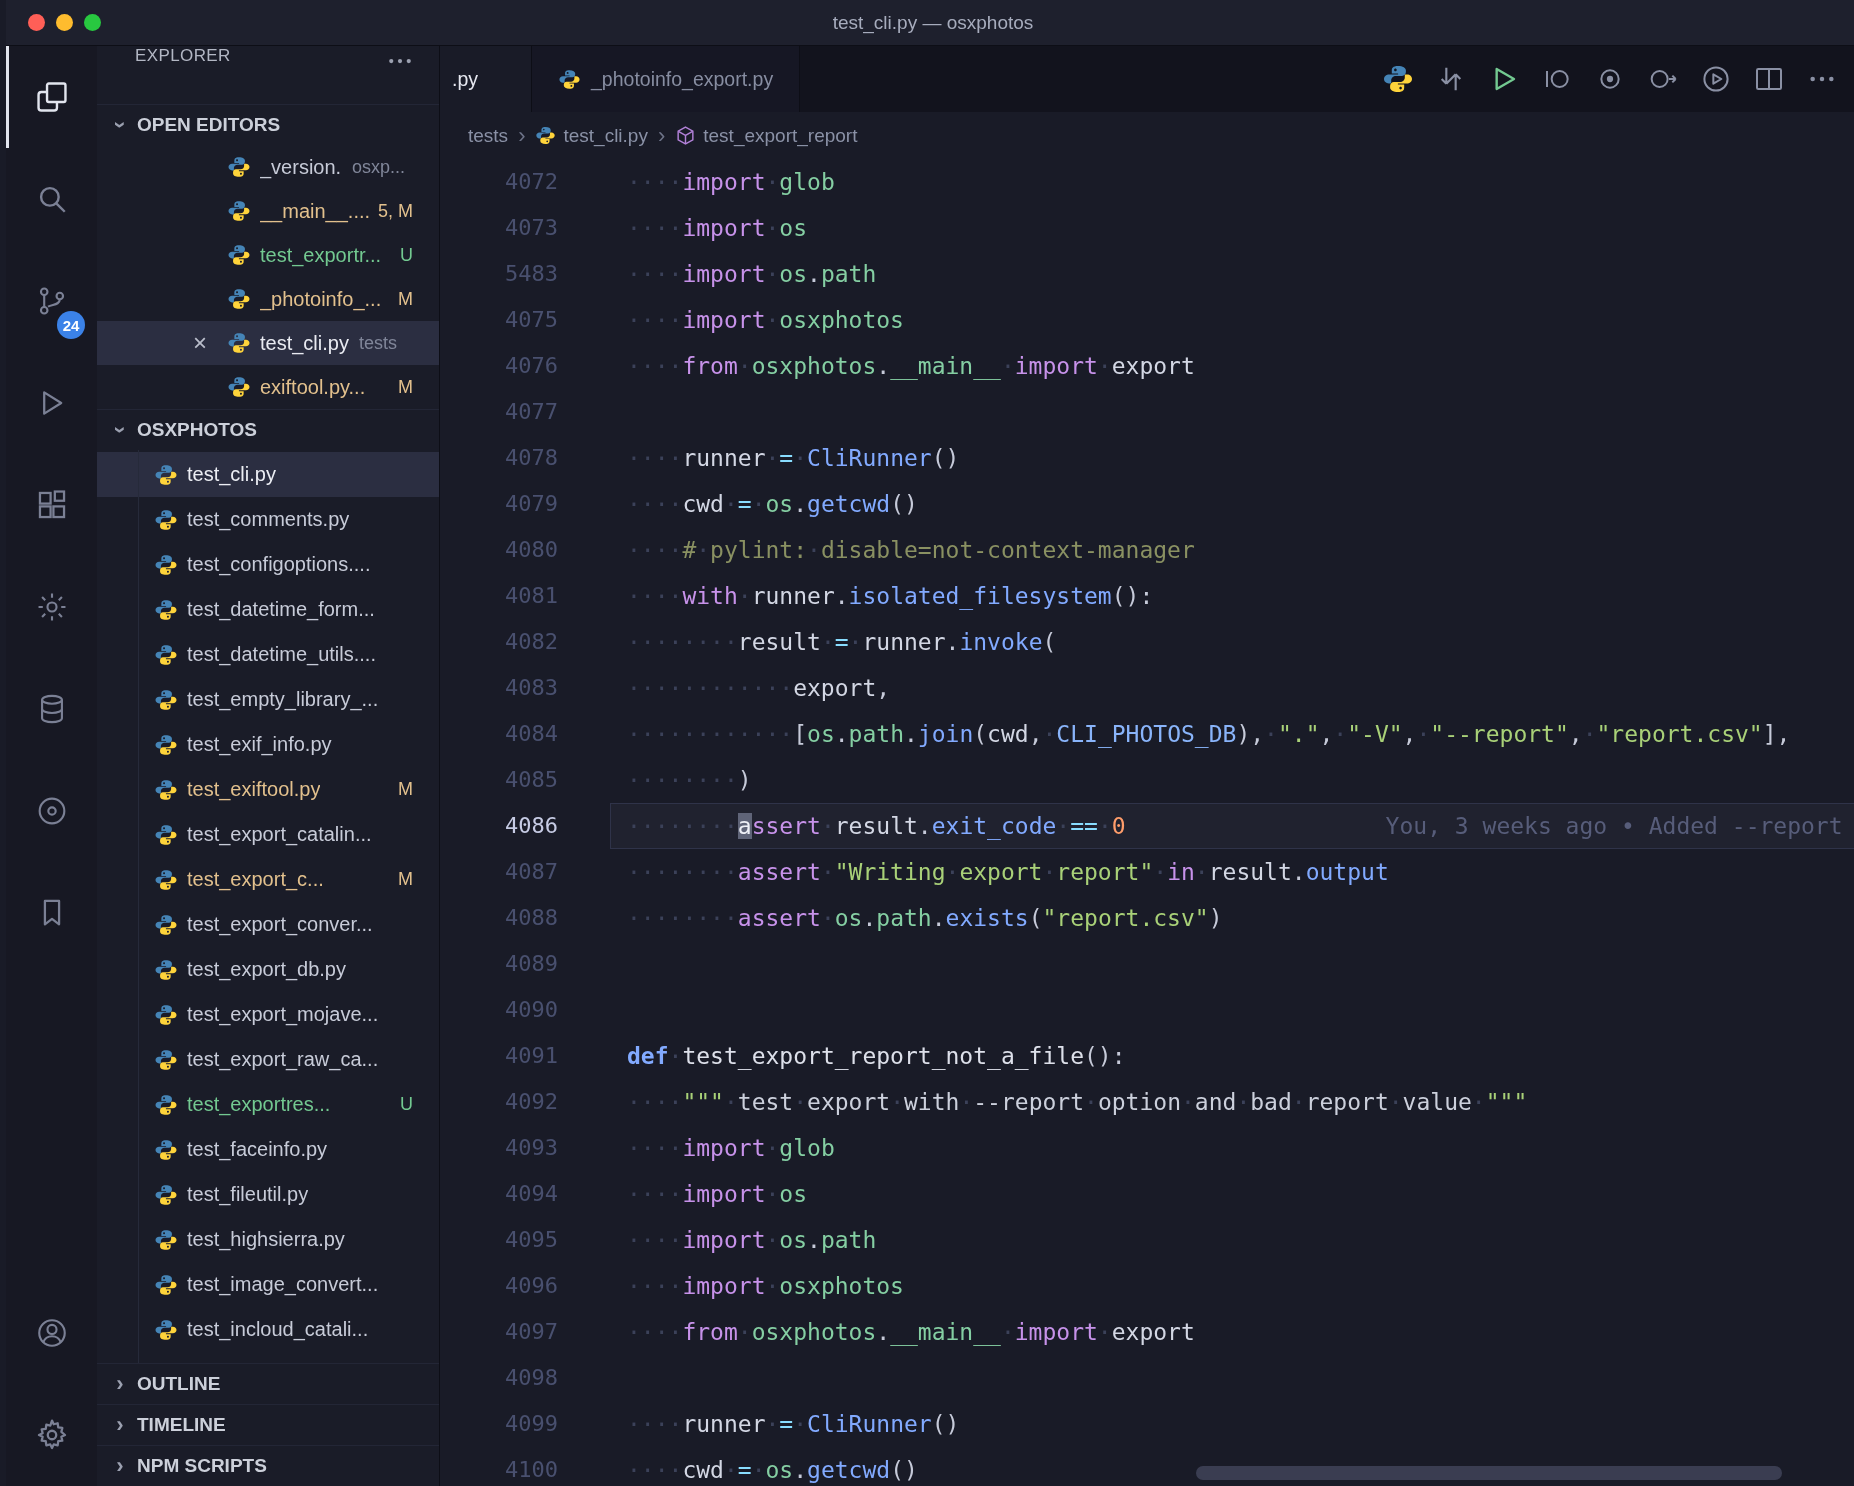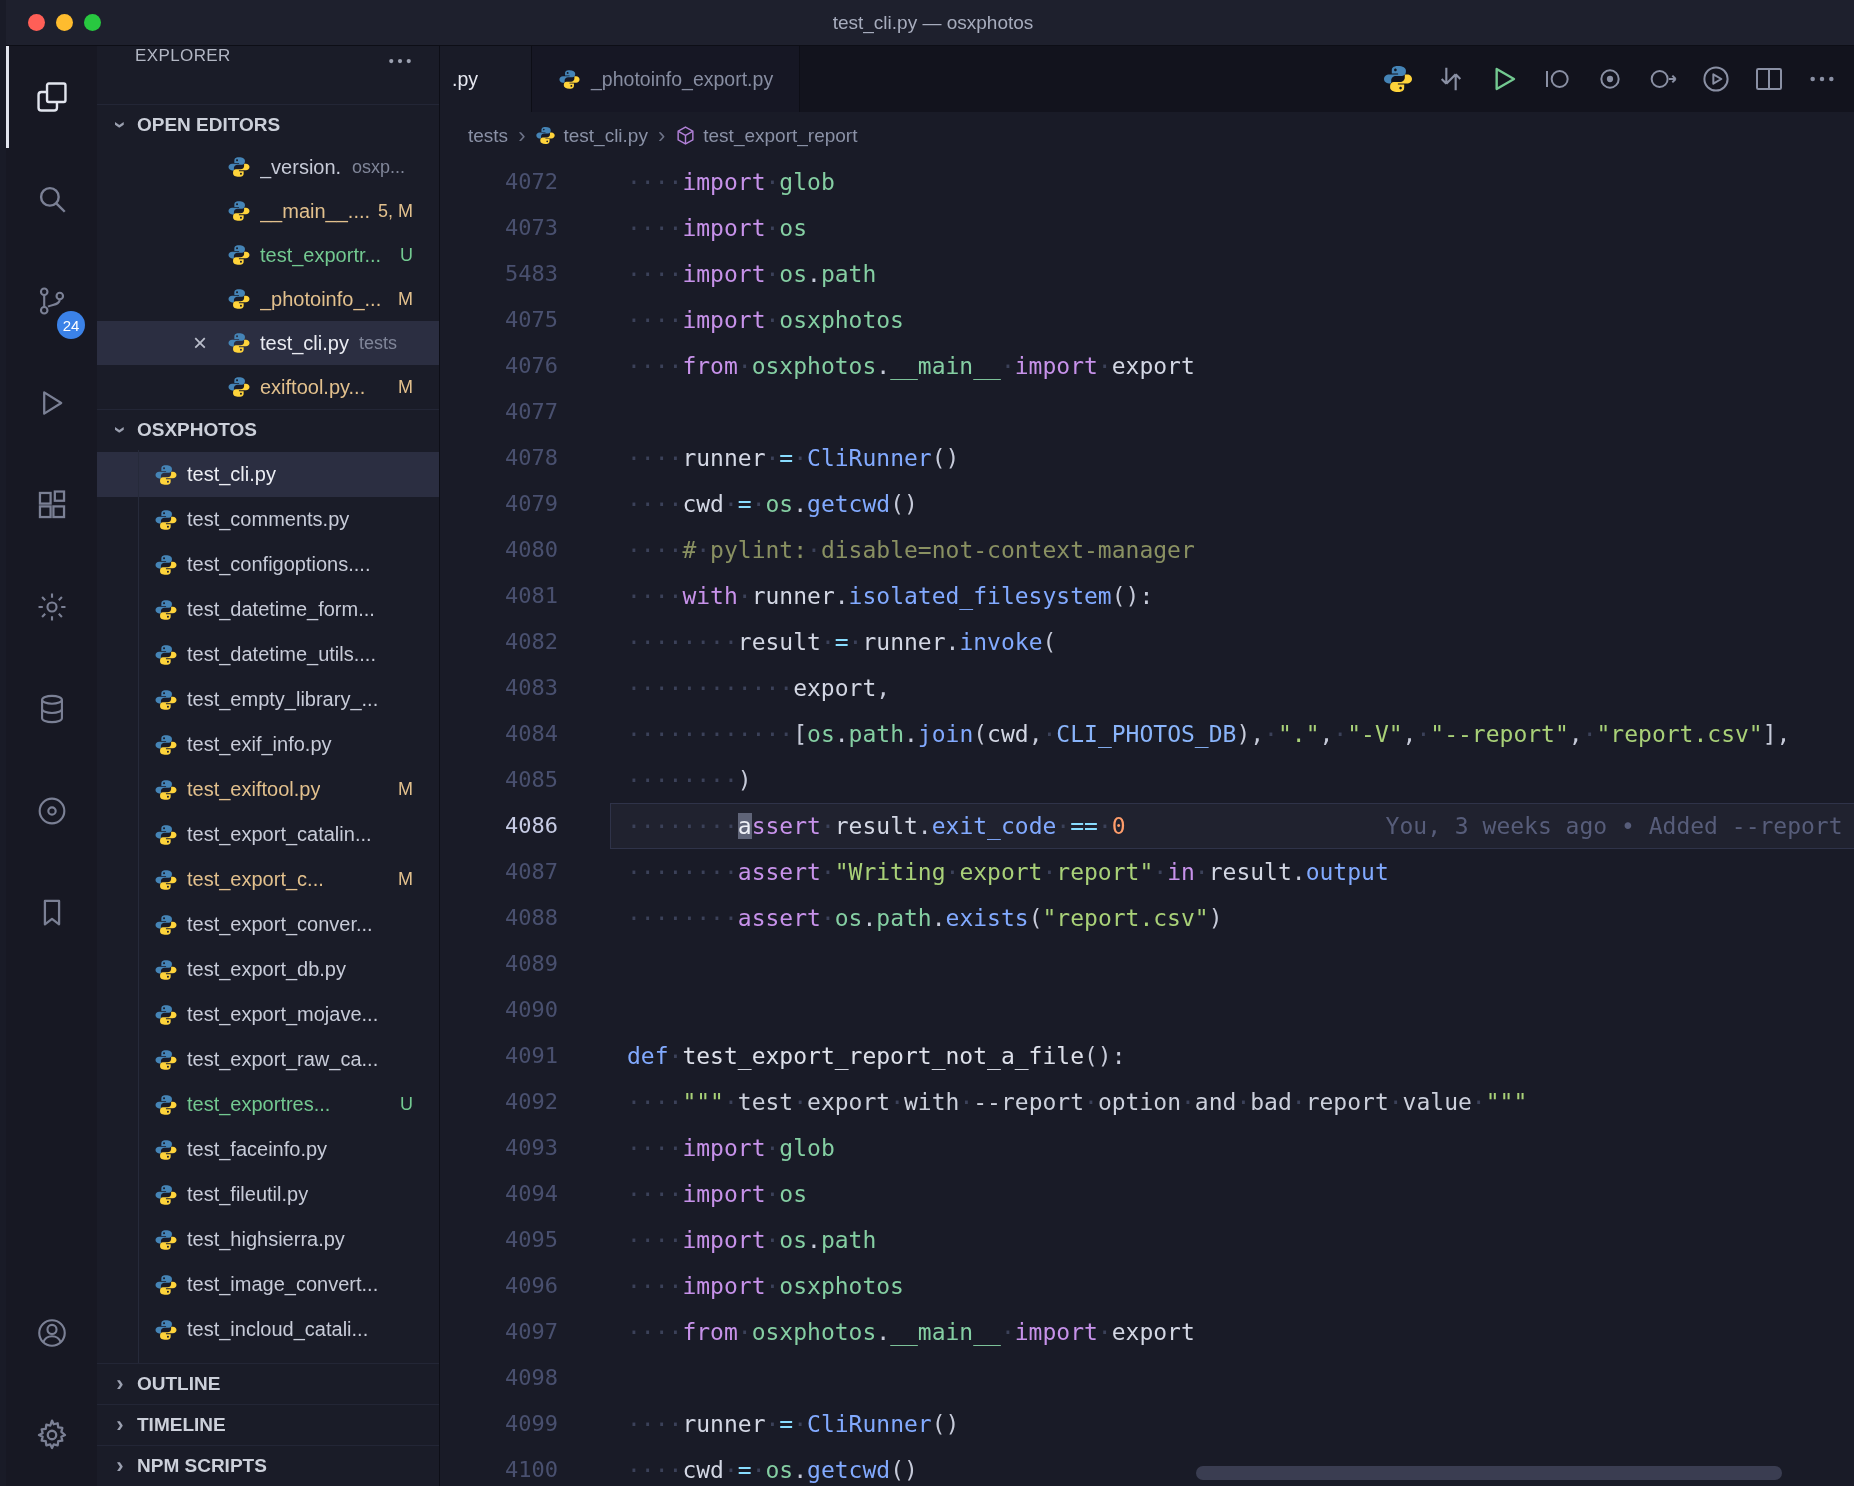--- a/index.html
+++ b/index.html
@@ -15,21 +15,21 @@
 
   
   .main{flex:1;min-height:0;display:flex;}
 
   
   .activitybar{width:91px;flex:none;background:var(--c-activity);display:flex;flex-direction:column;align-items:center;color:#7b8095;}
   .ab-icon{width:91px;height:102px;display:flex;align-items:center;justify-content:center;position:relative;}
   .ab-icon svg{width:34px;height:34px;}
   .ab-icon.active{color:#e2e5ee;box-shadow:inset 3px 0 0 #e2e5ee;}
   .ab-spacer{flex:1;}
-  .ab-badge{position:absolute;right:12px;bottom:13px;min-width:28px;height:28px;border-radius:14px;background:var(--c-badge);color:#fff;font-size:15px;font-weight:normal;display:flex;align-items:center;justify-content:center;}
+  .ab-badge{position:absolute;right:12px;bottom:13px;min-width:28px;height:28px;border-radius:14px;background:var(--c-badge);color:#fff;font-size:15px;font-weight:bold;display:flex;align-items:center;justify-content:center;}
 
   
   .sidebar{width:342px;flex:none;background:var(--c-panel);border-right:1px solid var(--c-border);display:flex;flex-direction:column;font-size:20px;color:var(--c-text);}
   .sb-header{height:58px;flex:none;display:flex;justify-content:space-between;padding:0 24px 0 38px;color:#b3b7c4;font-size:17px;letter-spacing:.4px;}
   .sb-more{width:30px;height:30px;color:#9ba0b0;}
   .sb-more svg{width:100%;height:100%;}
   .section-header{height:40px;flex:none;display:flex;align-items:center;gap:8px;padding-left:14px;font-weight:bold;font-size:19px;color:#ccd0da;border-top:1px solid #232636;cursor:default;}
   .chev{display:inline-block;width:18px;text-align:center;font-size:22px;color:#9ba0b0;line-height:18px;}
   .chev.down{transform:rotate(90deg);}
   .oe-list{flex:none;}
@@ -72,21 +72,21 @@
 
   
   .code{flex:1;min-height:0;overflow:hidden;font-family:"DejaVu Sans Mono",monospace;font-size:23px;}
   .line{display:flex;height:46px;line-height:46px;white-space:pre;}
   .ln{width:170px;flex:none;box-sizing:border-box;text-align:right;padding-right:52px;color:var(--c-linenum);font-size:22px;}
   .lc{flex:1;min-width:0;overflow:hidden;padding-left:17px;}
   .line.current .ln{color:var(--c-linenumactive);}
   .line.current .lc{background:var(--c-curline);box-shadow:inset 0 0 0 1px var(--c-curlineborder);}
   .tk-ws{color:var(--c-ws);}
   .tk-kw{color:var(--c-kw);}
-  .tk-kw2{color:var(--c-kw2);}
+  .tk-kw2{color:var(--c-kw2);font-weight:bold;}
   .tk-mod{color:var(--c-mod);}
   .tk-fn{color:var(--c-fn);}
   .tk-const{color:var(--c-cnst);}
   .tk-var{color:var(--c-vr);}
   .tk-str{color:var(--c-str);}
   .tk-num{color:var(--c-num);}
   .tk-cmt{color:var(--c-cmt);}
   .tk-pu{color:var(--c-pu);}
   .tk-op{color:var(--c-op);}
   .tk-doc{color:var(--c-doc);}

